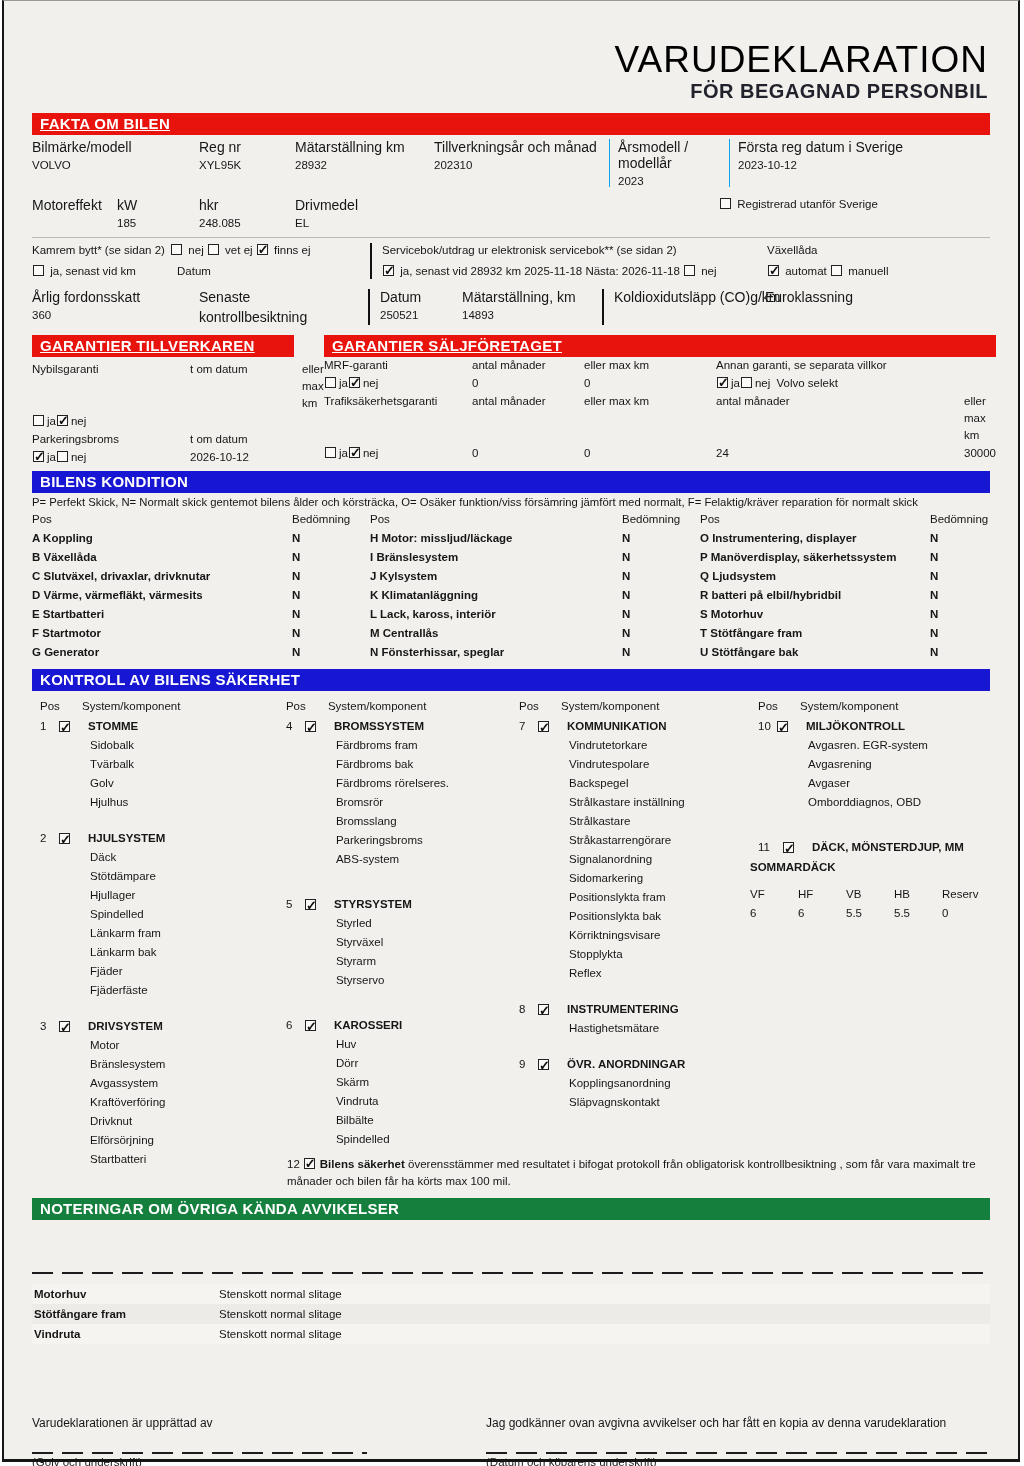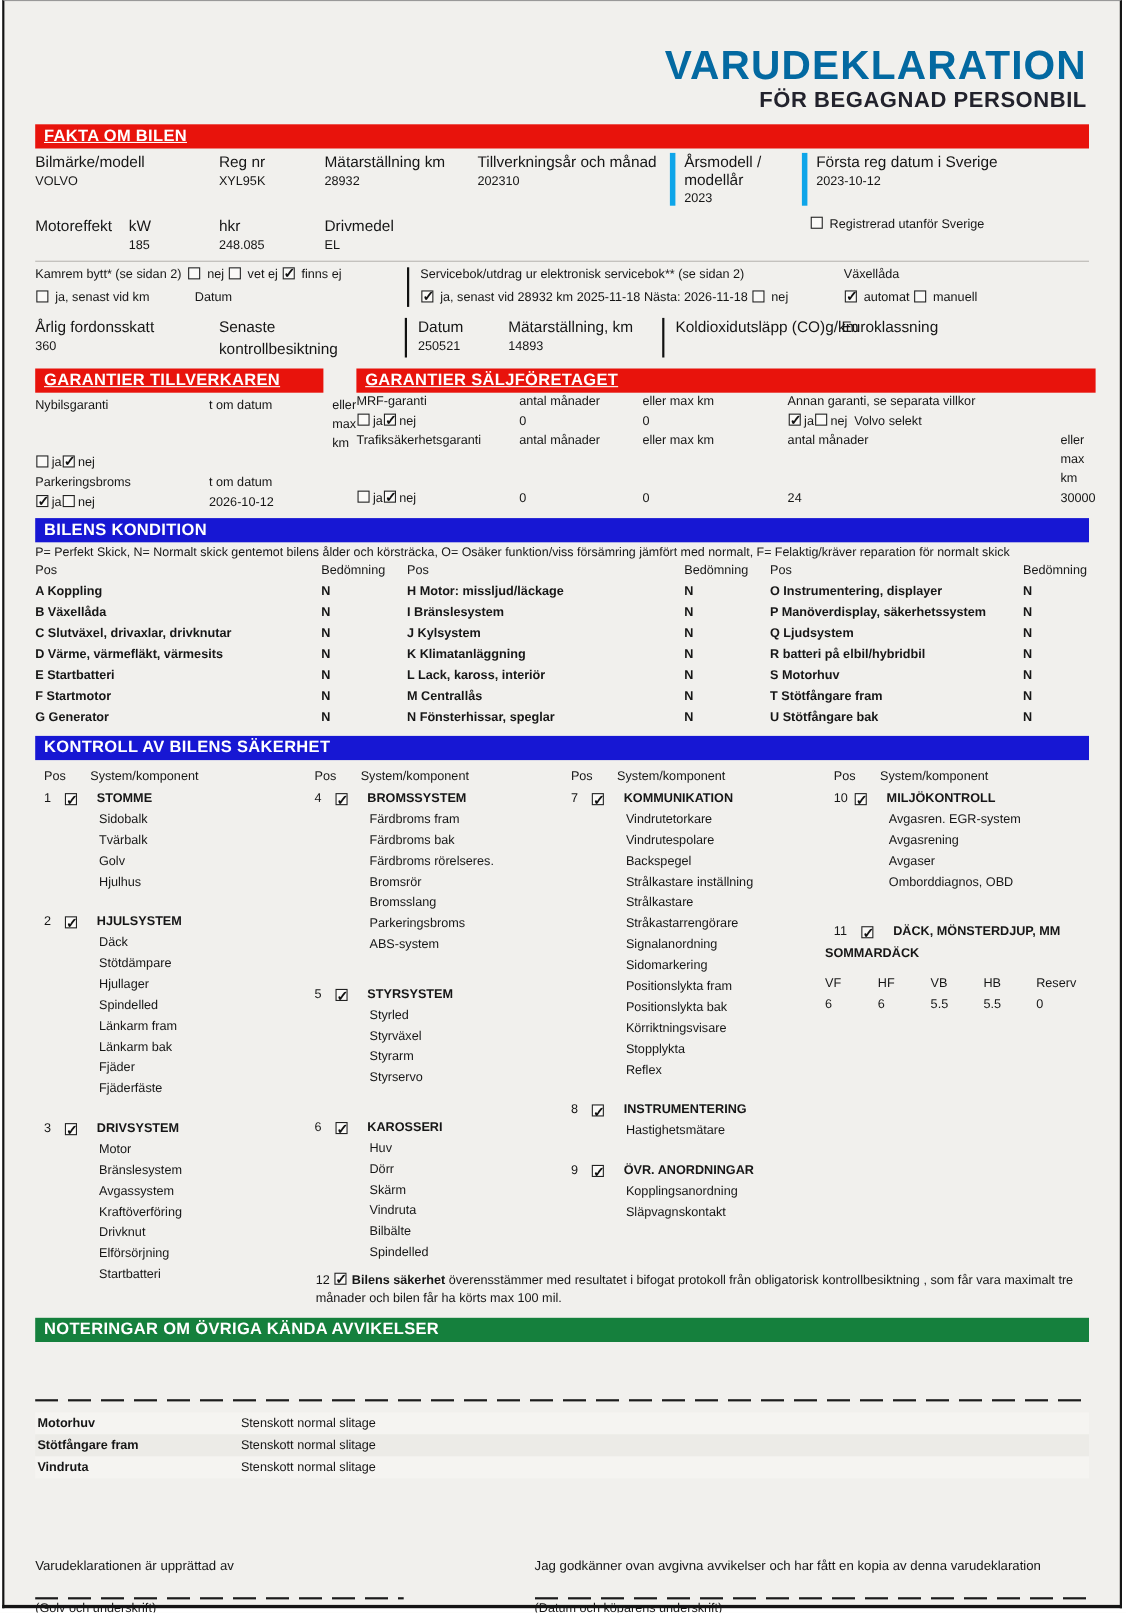--- a/index.html
+++ b/index.html
@@ -4,42 +4,42 @@
 <style>
   * { box-sizing: border-box; }
   html,body { margin:0; padding:0; background:#fff; }
   body { width:1024px; height:1466px; font-family:"Liberation Sans", sans-serif; color:#161616; }
   .sheet { position:relative; width:1018px; height:1462px; margin:0 2px; background:#f1f0ed;
            border-left:2px solid #151515; border-right:2px solid #151515; border-bottom:3px solid #151515; border-top:1px solid #999; }
   .content { padding:0 28px; }
 
   
   .titleblock { text-align:right; padding:40px 2px 10px 0; }
-  .title-main { font-size:37px; letter-spacing:1px; font-weight:700; color:#0369a1; line-height:1.0; }
+  .title-main { font-size:37px; letter-spacing:1px; font-weight:400; color:#000000; line-height:1.0; }
   .title-sub  { font-size:20px; font-weight:700; letter-spacing:0.5px; color:#22222c; margin-top:2px; }
 
   
   .bar { color:#fff; font-weight:700; font-size:15px; letter-spacing:0.3px; padding:2px 8px 3px; }
   .bar.red  { background:#e8130c;text-decoration:underline; }
   .bar.blue { background:#1717d3; }
 
   .fs { font-size:11.5px; line-height:1.35; }
   .lbl { font-size:14px; }
   .val { font-size:11.5px; margin-top:4px; }
   .nowrap { white-space:nowrap; }
 
   
   .cb { width:11px; height:11px; border:1px solid #222; display:inline-block; position:relative;
         background:#fbfaf8; vertical-align:-1px; margin:0 3px 0 1px; }
   .cb.checked::after { content:"✓"; position:absolute; left:0; top:-4px; font-size:13px; font-weight:700; color:#111; }
 
   
   .frow { display:flex; padding:4px 0 6px; }
   .fcell { padding-right:6px; }
-  .bl { border-left:5px solid #0ea5e9; padding-left:8px; }
+  .bl { border-left:1px solid #0ea5e9; padding-left:8px; }
   .bl2 { border-left:2px solid #111; padding-left:10px; }
   .r3 { border-top:1px solid #b9b7b2; margin-top:2px; padding-top:5px; }
   .inline-lbl { margin-right:2px; }
 
   
   .warr-wrap { display:flex; margin-top:4px; }
   .warr-left { width:262px; }
   .warr-right { flex:1; margin-left:30px; }
   .wgrid-l { display:grid; grid-template-columns:158px 112px 1fr; row-gap:1px; padding-top:4px; }
   .wgrid-r { display:grid; grid-template-columns:148px 112px 132px 248px 1fr; row-gap:1px; padding-top:0; }
@@ -145,21 +145,21 @@
         <div class="val">185</div>
       </div>
       <div class="fcell" style="width:96px">
         <div class="lbl">hkr</div>
         <div class="val">248.085</div>
       </div>
       <div class="fcell" style="flex:1">
         <div class="lbl">Drivmedel</div>
         <div class="val">EL</div>
       </div>
-      <div class="fs nowrap" style="position:absolute; left:704px; top:4px">
+      <div class="fs nowrap" style="position:absolute; left:687px; top:4px">
         <span class="cb"></span>
         <span>Registrerad utanför Sverige</span>
       </div>
     </div>
 
     <div class="frow r3">
       <div class="fcell" style="width:338px">
         <div class="fs nowrap">
           <span class="inline-lbl">Kamrem bytt* (se sidan 2)</span>
           <span class="cb"></span>

